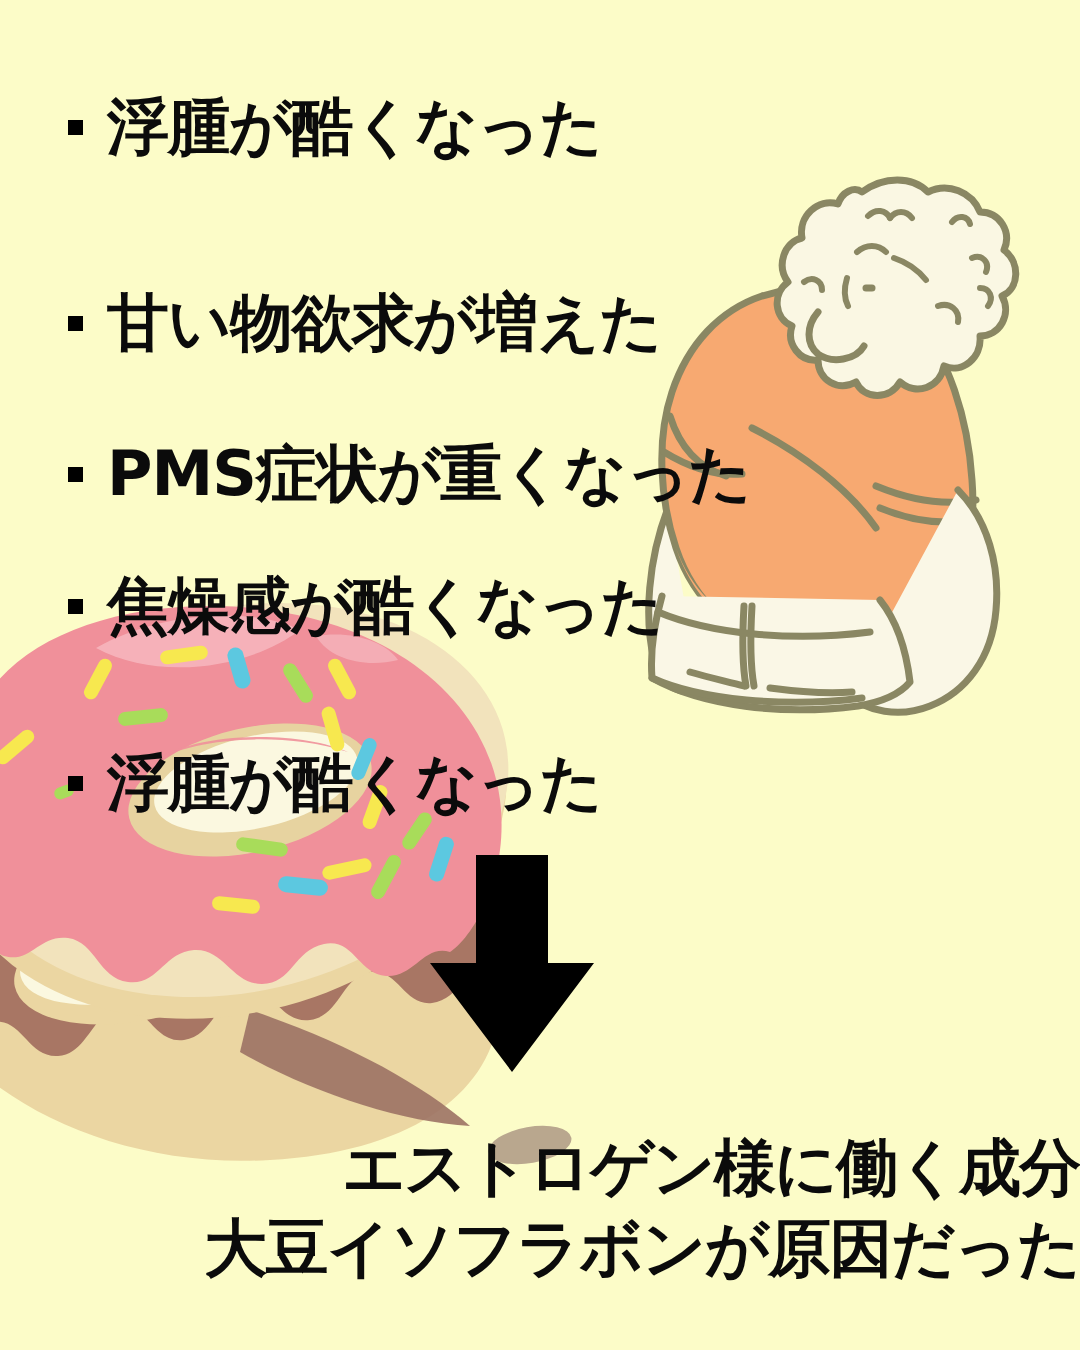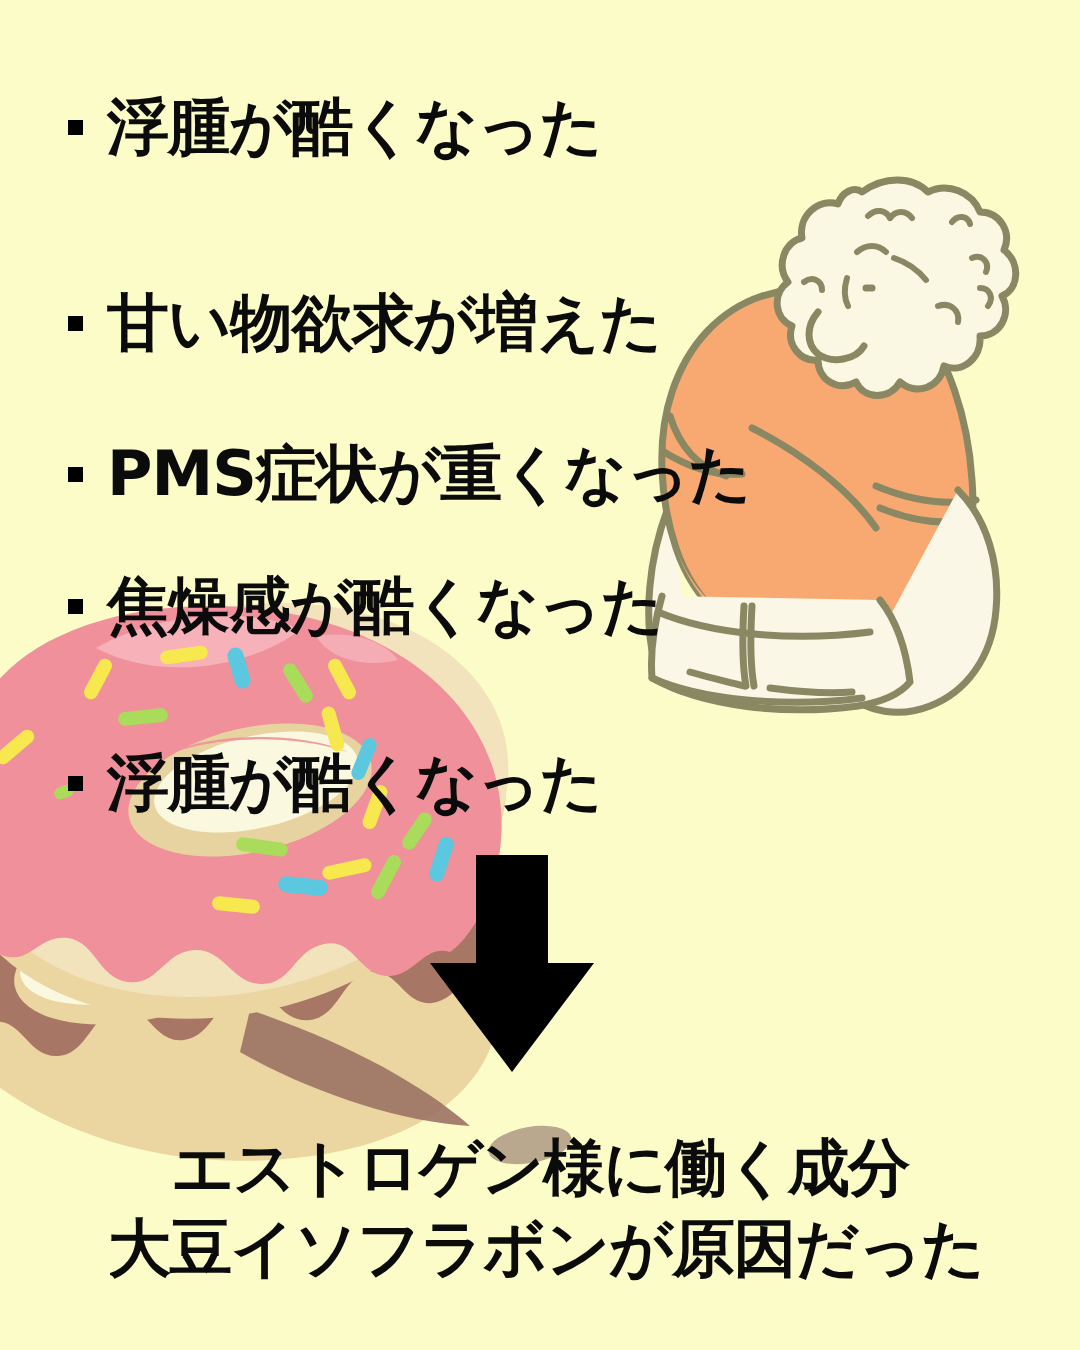--- a/index.html
+++ b/index.html
@@ -307,18 +307,18 @@
       <span class="bullet"></span>
       <span class="symptom-text">焦燥感が酷くなった</span>
     </div>
 
     <div class="symptom-row" style="top:752px;">
       <span class="bullet"></span>
       <span class="symptom-text">浮腫が酷くなった</span>
     </div>
   </div>
 
-  <div class="conclusion" style="top:1135px;">
+  <div class="conclusion" style="top:1135px;text-align:right;">
     <div class="conclusion-line" id="conclusion-line-1">エストロゲン様に働く成分</div>
     <div class="conclusion-line" id="conclusion-line-2">大豆イソフラボンが原因だった</div>
   </div>
 
 </div>
 
 </body></html>

